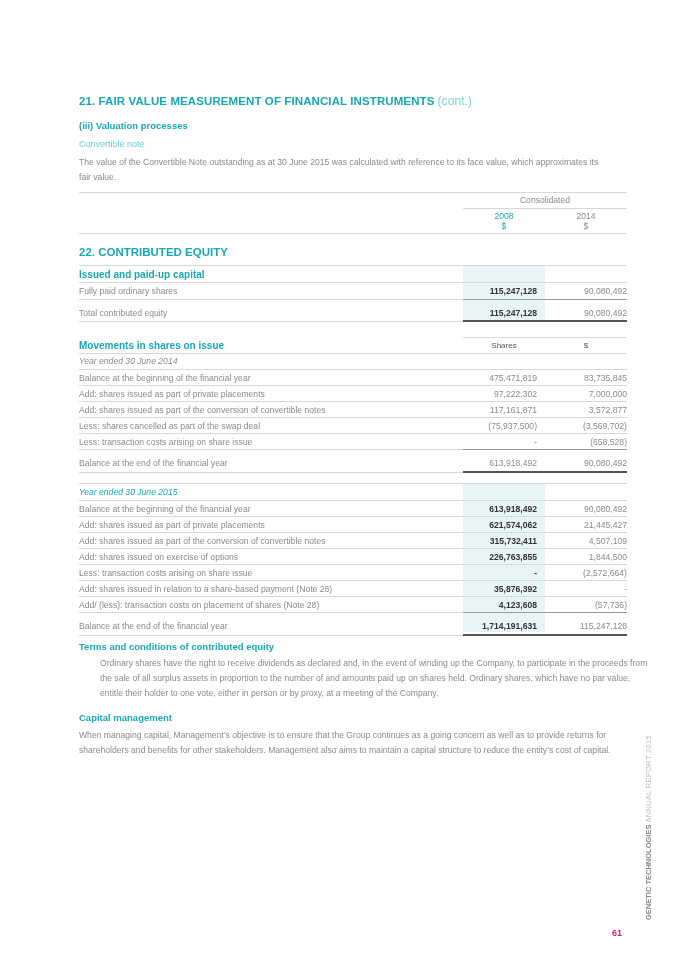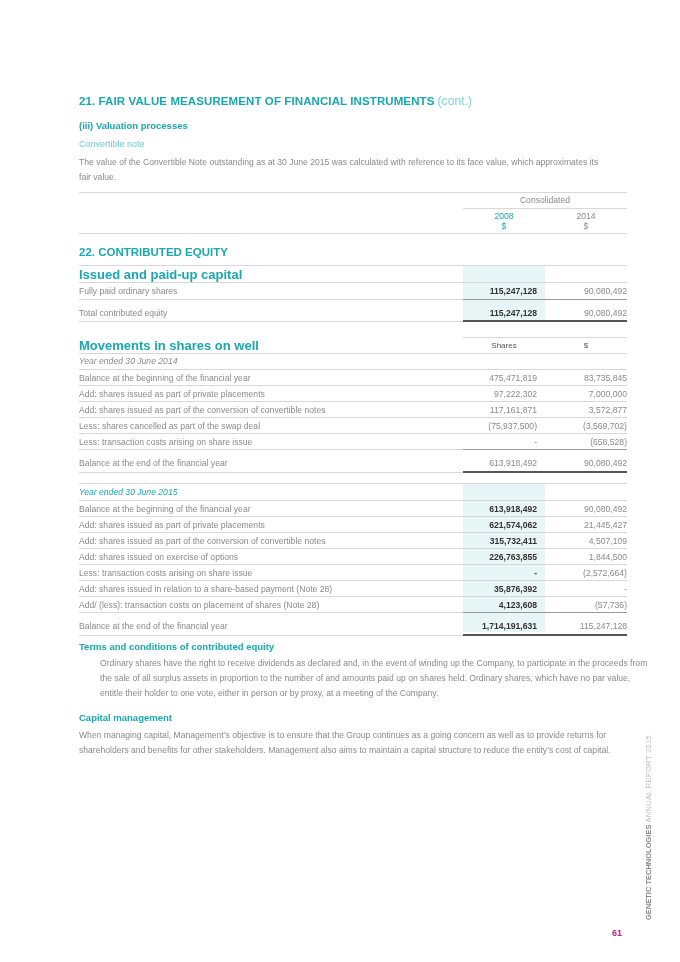--- a/index.html
+++ b/index.html
@@ -48,21 +48,21 @@
     .shade { position: absolute; left: 384px; width: 82px; background: #e8f5f6; }
 
     .row {
       position: absolute; left: 0; width: 548px; height: 16px;
       font-size: 8.6px; line-height: 16px; color: #8a8a8a;
     }
     .row .lbl { position: absolute; left: 0; white-space: nowrap; }
     .row .v1 { position: absolute; right: 90px; text-align: right; }
     .row .v2 { position: absolute; right: 0; text-align: center; }
     .row .v1.bold { font-weight: bold; color: #333333; }
-    .row.sec .lbl { font-weight: bold; color: #1aa7b0; font-size: 13px; }
+    .row.sec .lbl { font-weight: bold; color: #1aa7b0; font-size: 10px; }
     .row .italic { font-style: italic; }
     .row .tealit { color: #1aa7b0; font-style: italic; }
     .row .hdr { color: #555555; font-size: 8px; }
 
     .h-terms { top: 641px; left: 0; font-size: 9.5px; font-weight: bold; color: #1aa7b0; }
     .p2 { top: 656px; left: 0; width: 548px; margin-left: 21px; }
     .h-cap { top: 712px; left: 0; font-size: 9.5px; font-weight: bold; color: #1aa7b0; }
     .p3 { top: 728px; left: 0; width: 548px; }
 
     .side {
@@ -117,21 +117,21 @@
   <div class="row" style="top:305px;">
     <span class="lbl">Total contributed equity</span>
     <span class="v1 bold">115,247,128</span>
     <span class="v2">90,080,492</span>
   </div>
   <div class="rule thick" style="top:320px; left:384px; width:164px;"></div>
   <div class="rule" style="top:321px; left:0; width:384px;"></div>
 
   <div class="rule" style="top:337px; left:384px; width:164px;"></div>
   <div class="row sec" style="top:338px;">
-    <span class="lbl">Movements in shares on well</span>
+    <span class="lbl">Movements in shares on issue</span>
     <span class="v1 hdr" style="width:82px; right:82px; text-align:center;">Shares</span>
     <span class="v2 hdr" style="width:82px; text-align:center;">$</span>
   </div>
   <div class="rule" style="top:353px; left:0; width:548px;"></div>
 
   <div class="row" style="top:353px;">
     <span class="lbl italic">Year ended 30 June 2014</span>
   </div>
   <div id="rows2014">
       <div class="rule" style="top:369px; left:0; width:548px;"></div>

